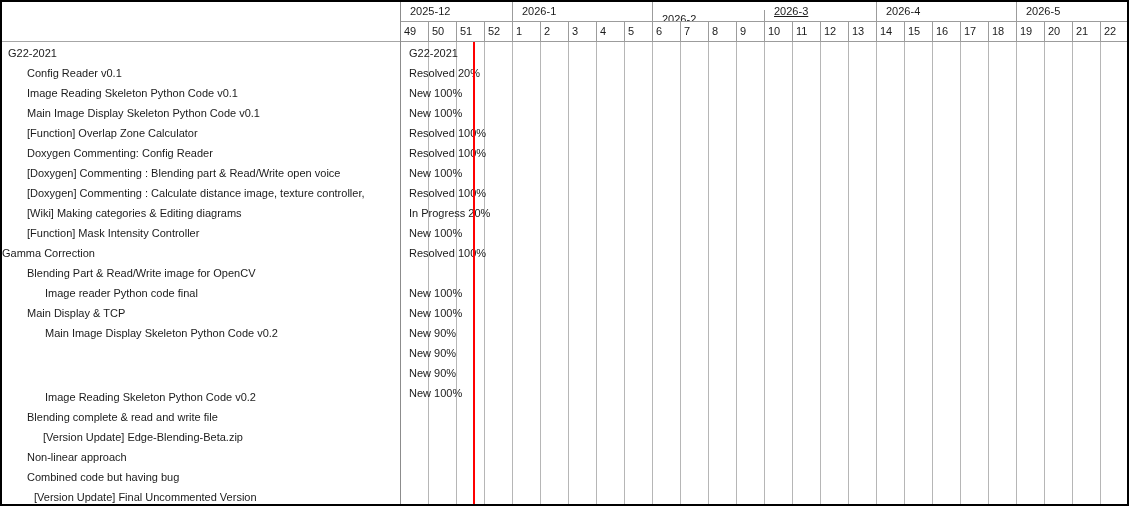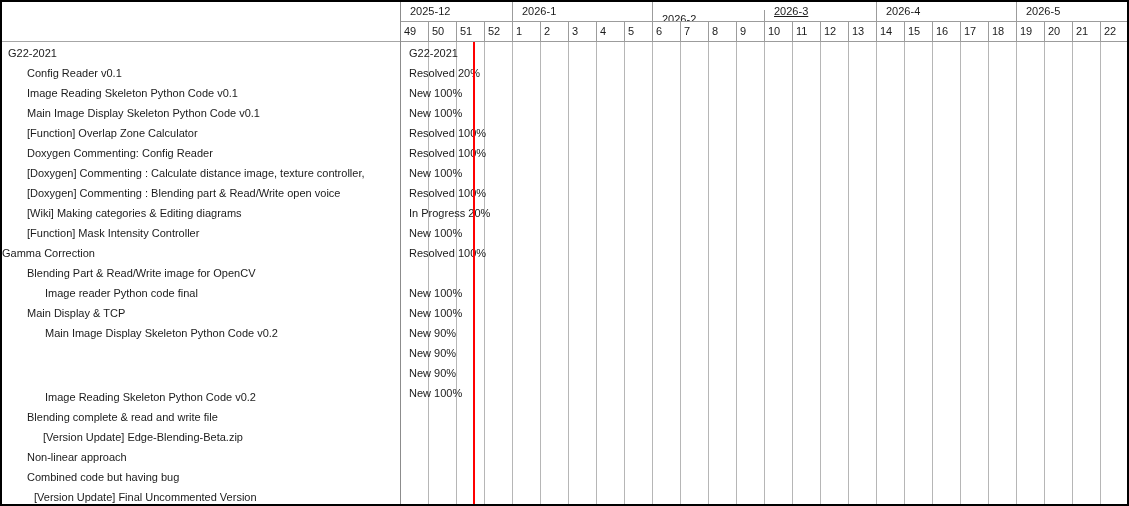--- a/index.html
+++ b/index.html
@@ -29,22 +29,22 @@
 <div class="app">
   <div class="left-panel">
     <div class="left-header"></div>
     <div class="task-rows" id="taskRows">
         <div class="task-row" style="padding-left: 6px;">G22-2021</div>
         <div class="task-row" style="padding-left: 25px;">Config Reader v0.1</div>
         <div class="task-row" style="padding-left: 25px;">Image Reading Skeleton Python Code v0.1</div>
         <div class="task-row" style="padding-left: 25px;">Main Image Display Skeleton Python Code v0.1</div>
         <div class="task-row" style="padding-left: 25px;">[Function] Overlap Zone Calculator</div>
         <div class="task-row" style="padding-left: 25px;">Doxygen Commenting: Config Reader</div>
+        <div class="task-row" style="padding-left: 25px;">[Doxygen] Commenting : Blending part &amp; Read/Write open voice</div>
         <div class="task-row" style="padding-left: 25px;">[Doxygen] Commenting : Calculate distance image, texture controller,</div>
-        <div class="task-row" style="padding-left: 25px;">[Doxygen] Commenting : Blending part &amp; Read/Write open voice</div>
         <div class="task-row" style="padding-left: 25px;">[Wiki] Making categories &amp; Editing diagrams</div>
         <div class="task-row" style="padding-left: 25px;">[Function] Mask Intensity Controller</div>
         <div class="task-row" style="">Gamma Correction</div>
         <div class="task-row" style="padding-left: 25px;">Blending Part &amp; Read/Write image for OpenCV</div>
         <div class="task-row" style="padding-left: 43px;">Image reader Python code final</div>
         <div class="task-row" style="padding-left: 25px;">Main Display &amp; TCP</div>
         <div class="task-row" style="padding-left: 43px;">Main Image Display Skeleton Python Code v0.2</div>
         <div class="task-row" style="padding-left: 43px; margin-top: 44px;">Image Reading Skeleton Python Code v0.2</div>
         <div class="task-row" style="padding-left: 25px;">Blending complete &amp; read and write file</div>
         <div class="task-row" style="padding-left: 41px;">[Version Update] Edge-Blending-Beta.zip</div>

